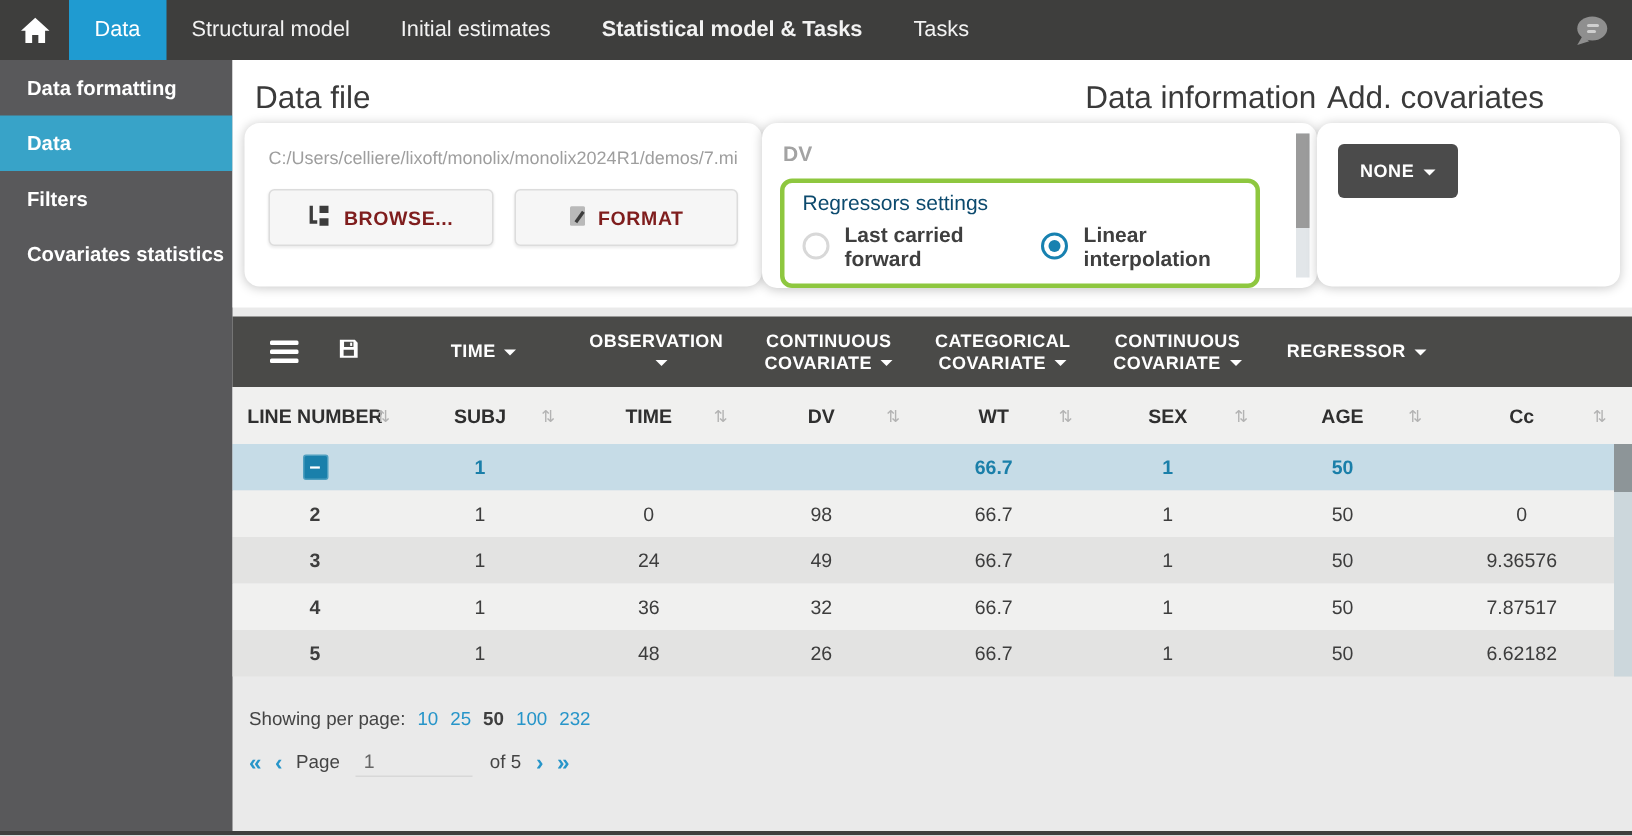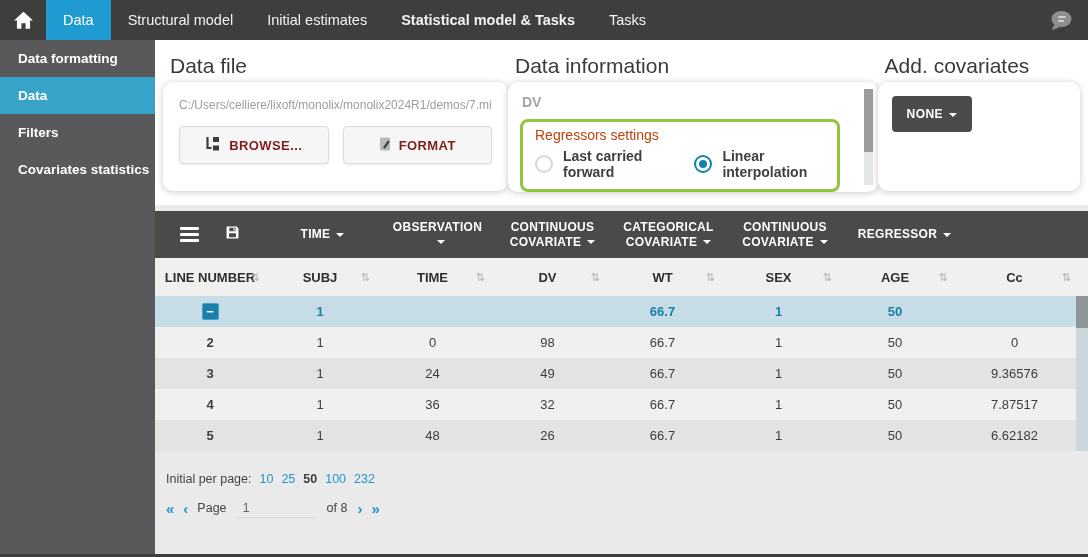--- a/index.html
+++ b/index.html
@@ -21,37 +21,37 @@
   .side-item { height:37px; display:flex; align-items:center; padding-left:18px; color:#fff; font-size:13.5px; font-weight:700; cursor:pointer; }
   .side-item.active { background:#38a3c8; }
 
   
   .content { position:absolute; left:155px; top:40px; right:0; bottom:3px; }
   .panels { height:165px; background:#fff; display:flex; justify-content:space-between; padding:0 8px; }
   .panel { display:flex; flex-direction:column; }
   .panel h2 { font-size:21px; font-weight:400; color:#3a3a3a; margin:13px 0 3px 7px; line-height:26px; }
   .card { background:#fff; border-radius:10px; box-shadow:0 1px 7px rgba(0,0,0,.22); flex:1; margin-bottom:14px; position:relative; }
   .panel-datafile { width:345px; }
-  .panel-info { width:378px; }
+  .panel-info { width:378px;align-items:flex-end; }
   .panel-cov { width:207px; }
 
   .card-df { padding:16px 16px 0 16px; }
   .df-path { font-size:12px; color:#9e9e9e; white-space:nowrap; overflow:hidden; }
   .btnrow { display:flex; gap:14px; margin-top:14px; }
   .gbtn { flex:1; height:38px; background:#f6f6f6; border:1px solid #dcdcdc; border-radius:4px;
           font-family:inherit; font-size:13px; font-weight:700; color:#7f1d1d; letter-spacing:.4px;
           display:flex; align-items:center; justify-content:center; gap:8px; cursor:pointer; box-shadow:0 1px 2px rgba(0,0,0,.08); }
 
   .card-info { padding:12px 14px 0 14px; }
   .dvrow { display:flex; align-items:center; gap:20px; }
   .dvlabel { color:#a3a3a3; font-size:14px; font-weight:700; }
   .contbtn { background:#f4f4f4; border:none; border-radius:3px; color:#8f8f8f; font-family:inherit;
              font-size:12px; font-weight:700; letter-spacing:.4px; padding:11px 16px; cursor:pointer; }
   .greenbox { margin:9px 24px 0 -2px; border:3px solid #8ec73f; border-radius:8px; padding:5px 12px 9px 12px; background:#fff; }
-  .regtitle { font-size:14px; color:#c2410c; margin-bottom:5px; }
+  .regtitle { font-size:14px; color:#0c4a6e; margin-bottom:5px; }
   .radios { display:flex; align-items:center; gap:26px; }
   .radioline { display:flex; align-items:center; gap:10px; cursor:pointer; }
   .rcirc { width:18px; height:18px; border-radius:50%; border:2px solid #d8d8d8; background:#fff; position:relative; flex:0 0 auto; }
   .radioline.sel .rcirc { border-color:#1781b0; }
   .radioline.sel .rcirc::after { content:""; position:absolute; left:3px; top:3px; width:8px; height:8px; border-radius:50%; background:#1781b0; }
   .rlabel { font-size:14px; font-weight:700; color:#3f3f3f; }
   .card-scrollbar { position:absolute; right:5px; top:7px; bottom:7px; width:9px; background:#e2e6e9; }
   .card-scrollbar .thumb { width:9px; height:66%; background:#9b9b9b; }
 
   .card-cov { padding:14px; }
@@ -322,35 +322,35 @@
             <div class="tcell" style="width: 116px;">50</div>
             <div class="tcell" style="width: 123px;">6.62182</div>
           </div>
           <div class="table-scrollbar">
             <div class="thumb"></div>
           </div>
       </div>
 
       <div class="tfoot">
         <div class="rprow">
-          <span>Initial per page:</span>
+          <span>Showing per page:</span>
           <span class="rprow">
               <span class="rplink">10</span>
               <span class="rplink">25</span>
               <span class="rplink sel">50</span>
               <span class="rplink">100</span>
               <span class="rplink">232</span>
             </span>
         </div>
         <div class="pagerow">
           <span class="pglink">«</span>
           <span class="pglink">‹</span>
           <span class="pglabel">Page</span>
           <input class="pginput" value="1" style="">
-          <span class="pglabel">of 8</span>
+          <span class="pglabel">of 5</span>
           <span class="pglink">›</span>
           <span class="pglink">»</span>
         </div>
       </div>
     </div>
 
   </div>
 
   <div class="bottom-border"></div>
 </div>

